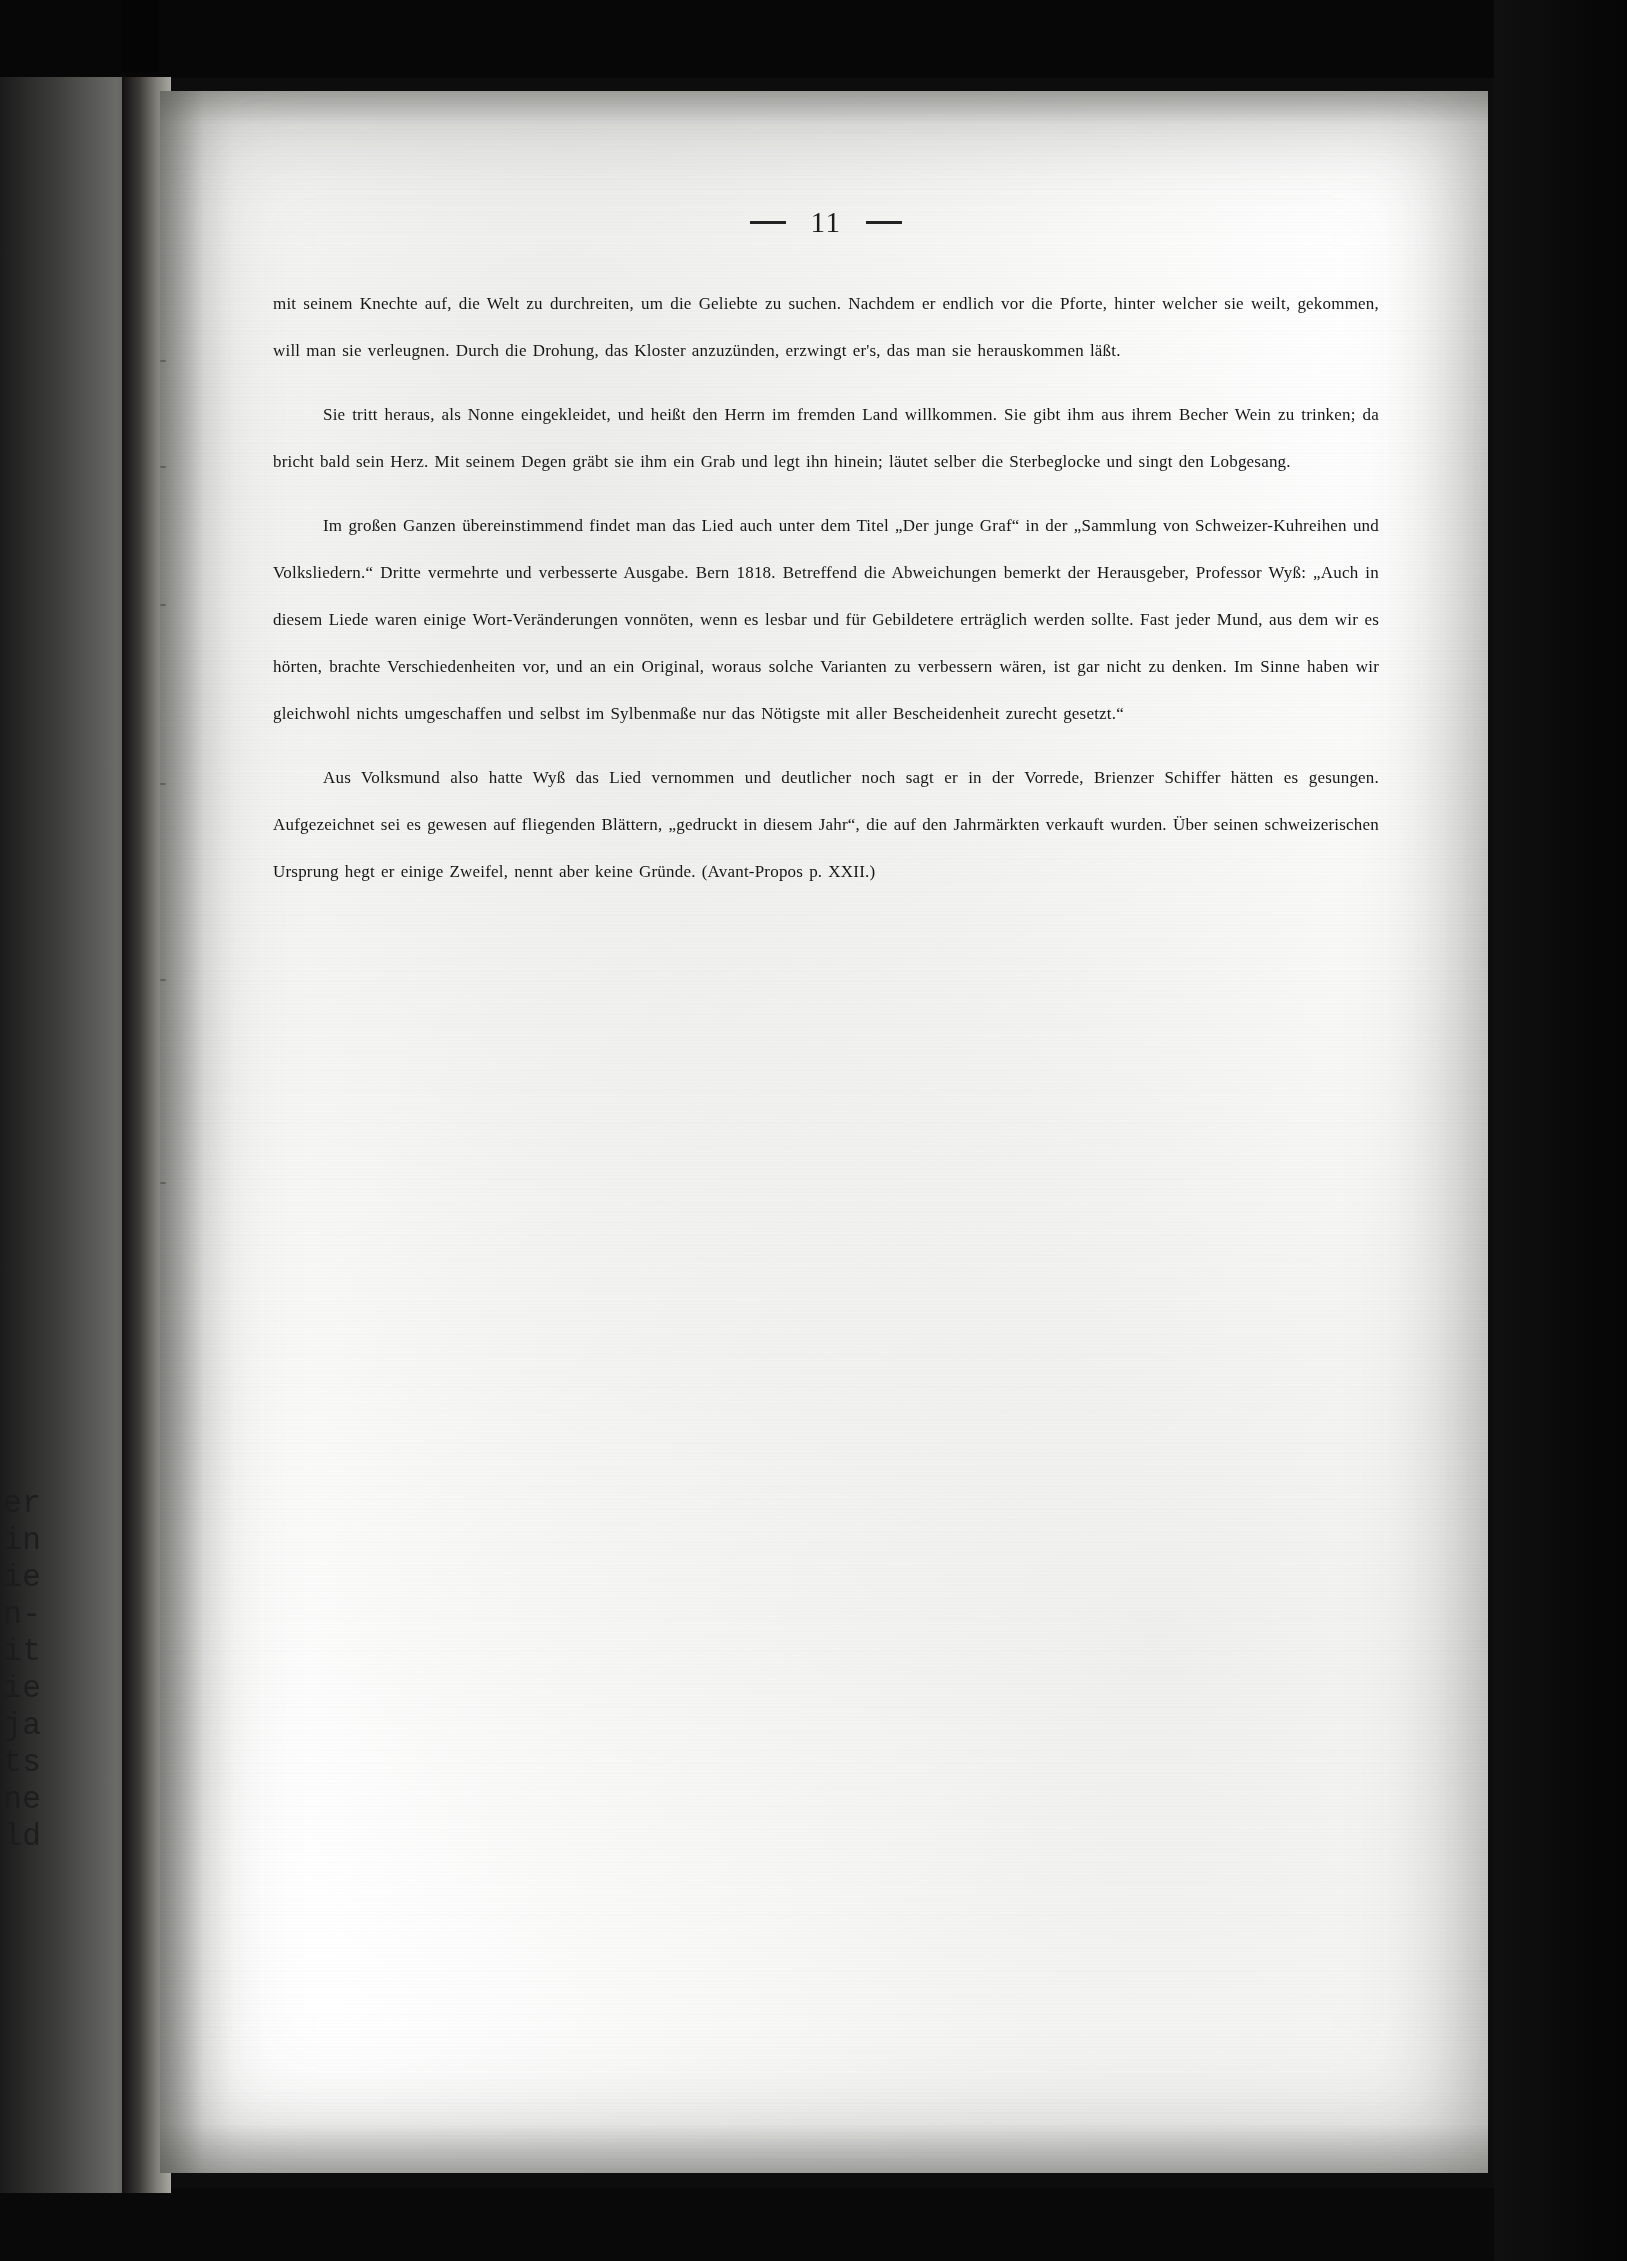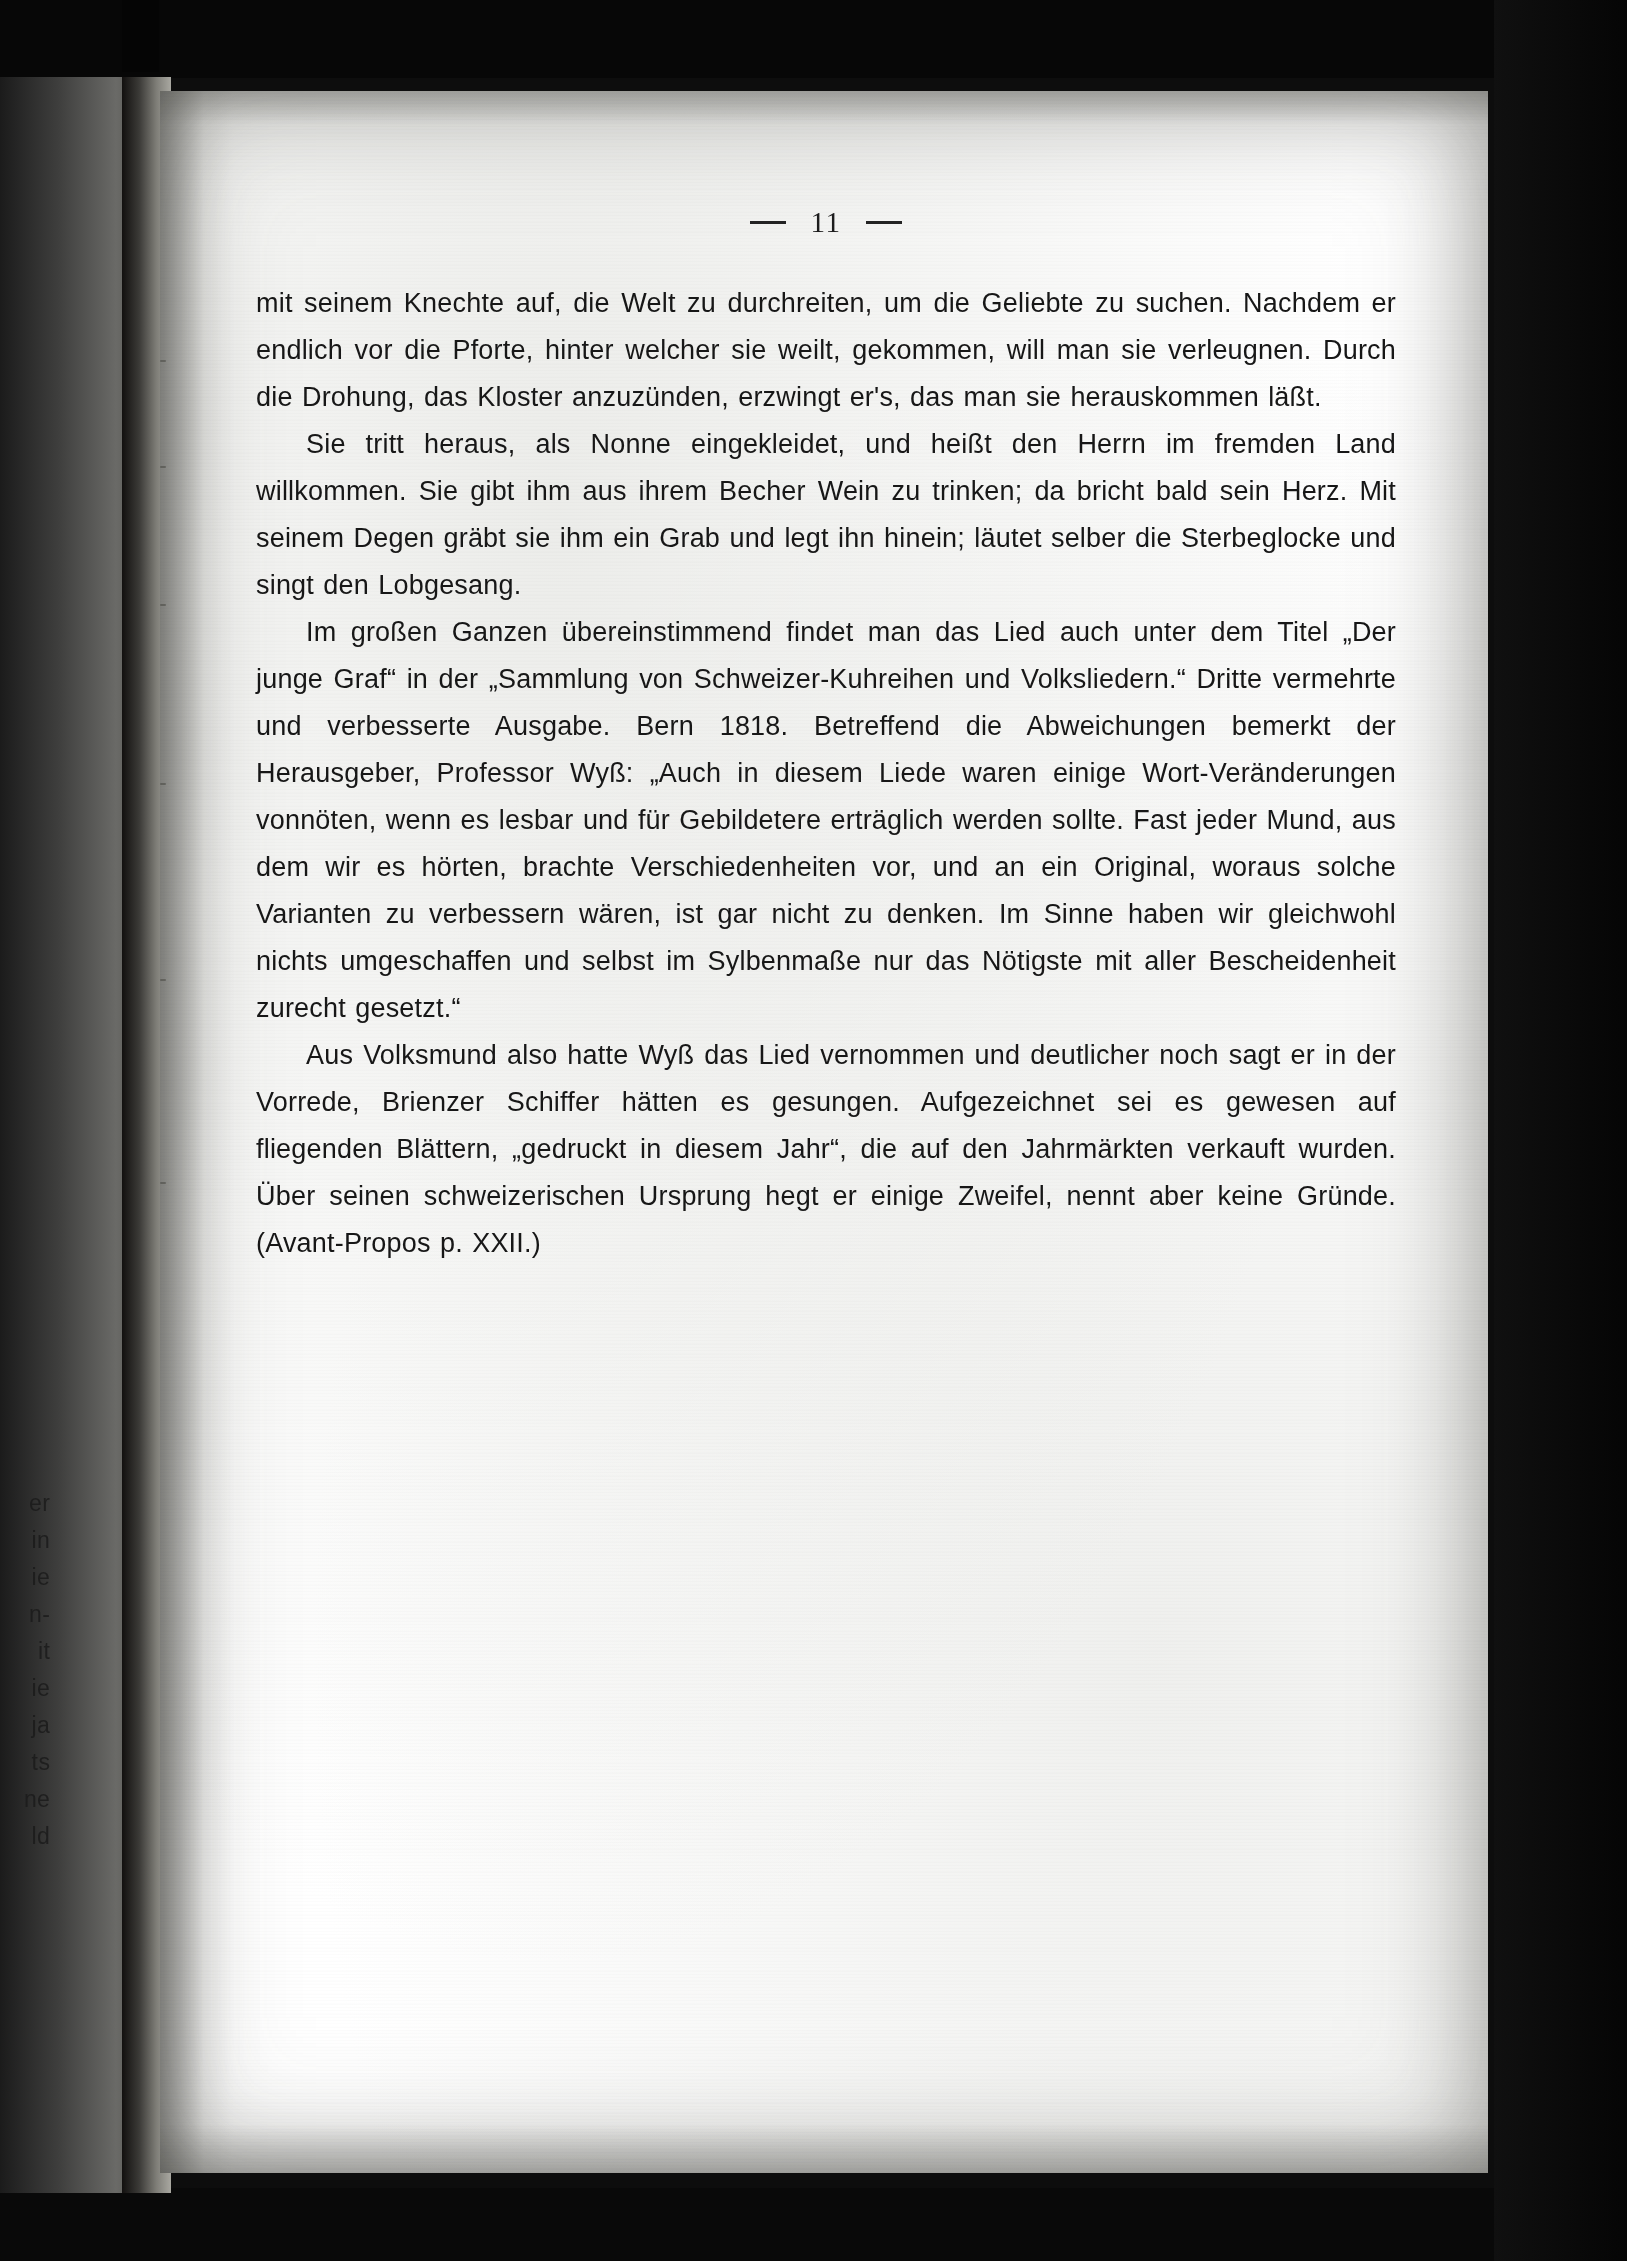--- a/index.html
+++ b/index.html
@@ -59,25 +59,24 @@
     position: absolute;
     left: 0px; top: 77px;
     width: 145px; height: 2116px;
     background: linear-gradient(90deg, #1b1b1b 0%, #3e3e3d 40%, #6a6a67 80%, #54534f 100%);
   }
   .neighbor-text {
     position: absolute;
     left: 3.3px;
     top: 1408px;
     width: 47px;
-    font-family: Liberation Sans, sans-serif;
-    font-size: 23px;
+    font-family: Liberation Mono, monospace;
+    font-size: 31px;
     line-height: 37px;
     color: #1b1b1b;
-    text-align: right;
     letter-spacing: 0.4px;
     opacity: .85;
   }
   .neighbor-text div { white-space: nowrap; }
 
   
   .gutter {
     position: absolute;
     left: 122px; top: 77px;
     width: 49px; height: 2116px;
@@ -157,24 +156,24 @@
     width: 36px;
     height: 2.4px;
     background: #242424;
   }
   .folio .num {
     font-size: 29px;
     font-family: "Liberation Serif", serif;
   }
 
   .body-text p {
-    margin: 0;
+    margin: 17px;
     color: #171717;
-    font-family: Liberation Sans, sans-serif;
-    font-size: 27px;
+    font-family: Liberation Serif, serif;
+    font-size: 17px;
     line-height: 47px;
     text-align: justify;
     text-justify: inter-word;
     letter-spacing: 0.2px;
     word-spacing: 1.6px;
     -webkit-font-smoothing: none;
   }
   .body-text p.indent { text-indent: 50px; }
 
   

